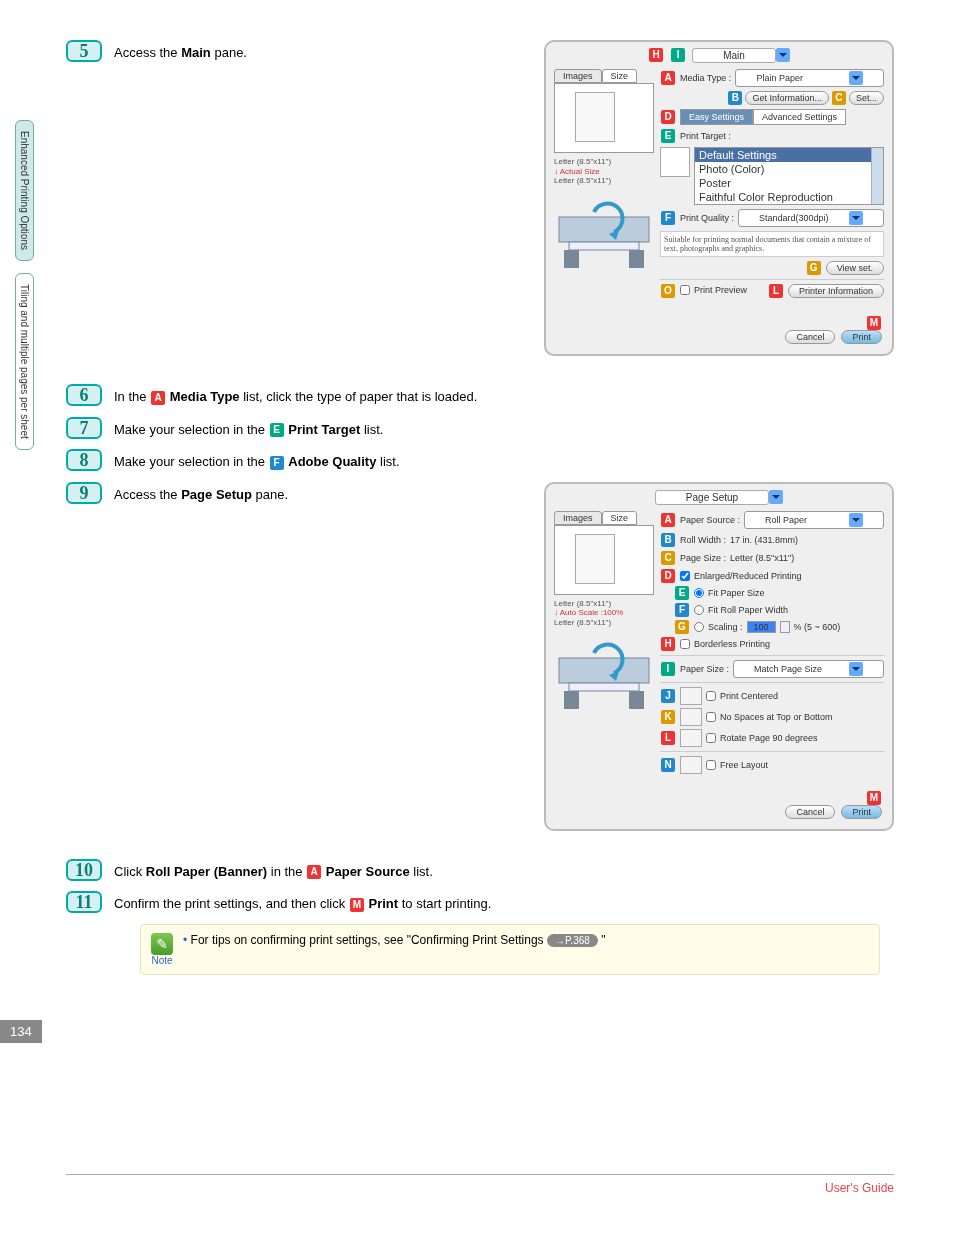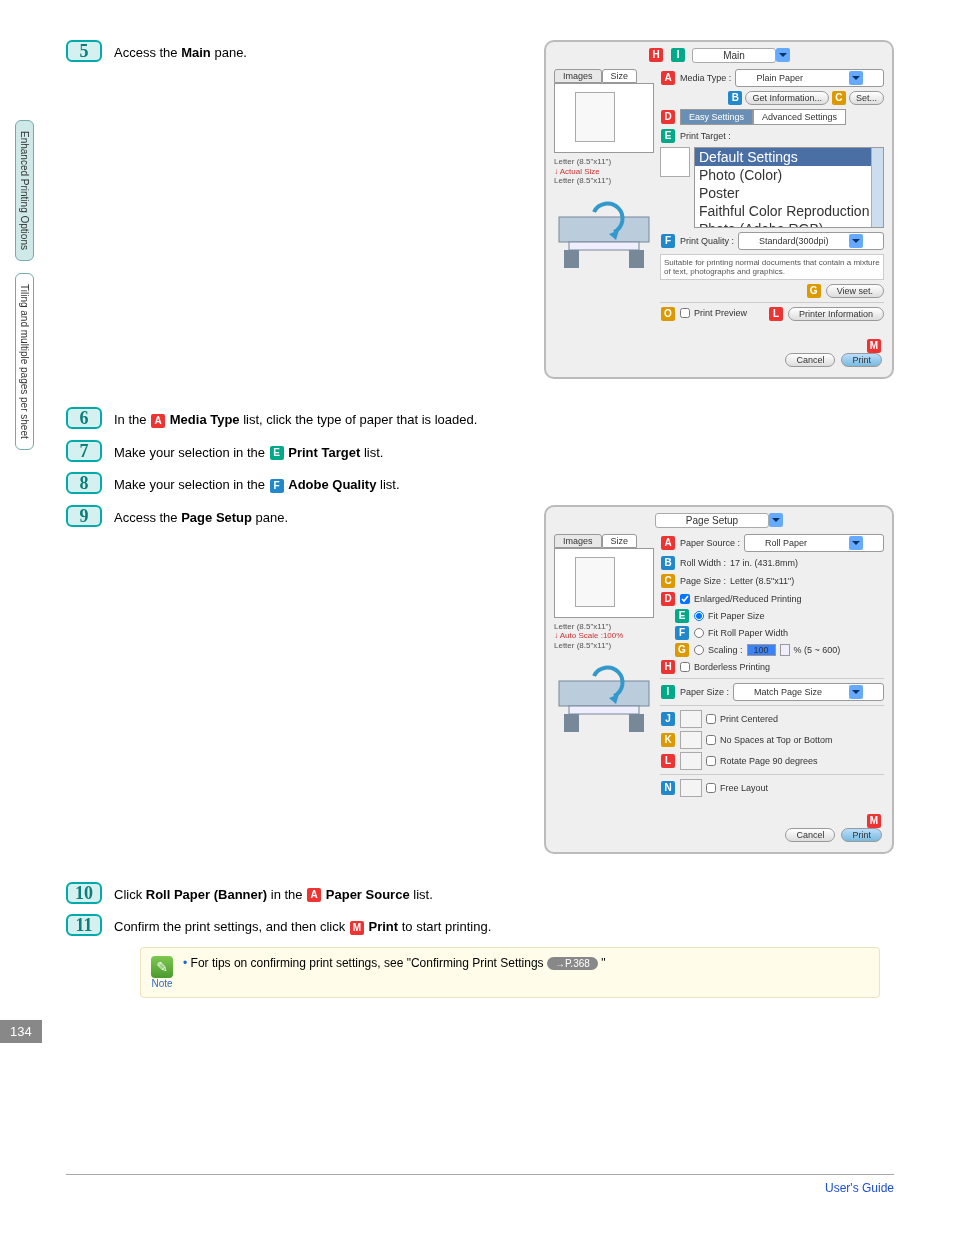--- a/index.html
+++ b/index.html
@@ -135,25 +135,25 @@
   .fig-printer svg{width:100px;height:80px;}
   .fig-right { flex:1; }
   .fig-field { display:flex;align-items:center;gap:4px;margin-bottom:4px;}
   .fig-label { font-size:9px;color:#333;}
   .fig-select { flex:1;background:#fff;border:1px solid #999;border-radius:3px;padding:1px 20px;font-size:9px;display:flex;justify-content:space-between;align-items:center;}
   .fig-btn { background:linear-gradient(#fff,#ddd);border:1px solid #999;border-radius:10px;padding:1px 10px;font-size:9px;display:inline-block;}
   .fig-btn-small { padding:1px 6px; }
   .fig-seg { display:flex;}
   .fig-seg div{border:1px solid #999;background:#fff;padding:2px 8px;font-size:9px;}
   .fig-seg div.active{background:#6a8fb5;color:#fff;}
-  .fig-listbox{border:1px solid #999;background:#fff;height:81px;font-size:14px;position:relative;overflow:hidden;}
+  .fig-listbox{border:1px solid #999;background:#fff;height:58px;font-size:11px;position:relative;overflow:hidden;}
   .fig-listbox .item{padding:1px 4px;}
   .fig-listbox .item.sel{background:#4a6fa5;color:#fff;}
   .fig-listbox .scroll{position:absolute;right:0;top:0;width:12px;height:100%;background:#cde;border-left:1px solid #aac;}
-  .fig-desc{font-size:8px;color:#555;border:1px solid #ccc;background:#fff;padding:3px;margin-top:3px;}
+  .fig-desc{font-size:8px;color:#555;border:1px solid #ccc;background:#fff;padding:3px;margin-top:3px;font-family:Liberation Serif, serif;}
   .fig-footer{display:flex;justify-content:flex-end;gap:6px;padding:6px 10px 10px 10px;}
   .fig-check{display:flex;align-items:center;gap:4px;font-size:9px;margin-bottom:3px;}
   .fig-check input{width:10px;height:10px;}
   .fig-icon-box{width:22px;height:18px;border:1px solid #aaa;background:#f4f4f4;display:inline-block;}
   .fig-hr{border-top:1px solid #ccc;margin:4px 0;}
   .note-box {
     background: #fffce9;
     border: 1px solid #e8e4c0;
     border-radius: 4px;
     margin-left: 100px;
@@ -169,21 +169,21 @@
   .note-icon{width:22px;height:22px;border-radius:4px;background:linear-gradient(#7ec850,#4a9a2e);display:flex;align-items:center;justify-content:center;color:#fff;font-size:14px;}
   .page-num-box {
     position: absolute;
     left: 0;
     top: 1020px;
     background: #888;
     color: #fff;
     padding: 4px 10px;
     font-size: 13px;
   }
-  .footer-row { position:absolute;bottom:40px;right:60px;font-size:12px;color:#1d4ed8;}
+  .footer-row { position:absolute;bottom:40px;right:60px;font-size:12px;color:#ef4444;}
   .footer-line { position:absolute;bottom:60px;left:66px;right:60px;border-top:1px solid #aaa;}
 
   .step-with-fig { display:flex; align-items:flex-start; gap:12px; margin-left:26px; margin-bottom:10px;}
   .step-with-fig .col1 { display:flex; gap:12px; flex:1; align-items:flex-start;}
 </style>
 </head>
 <body>
 
 <div class="page">
 

